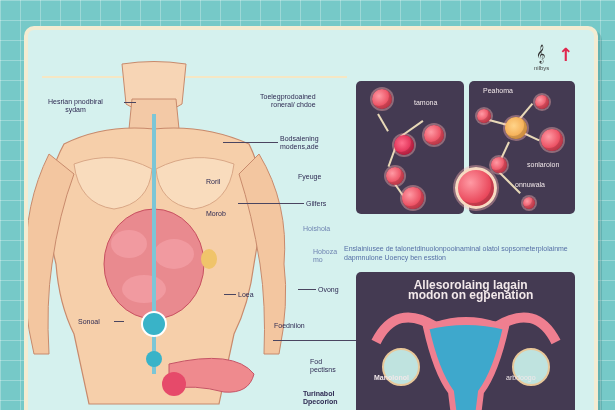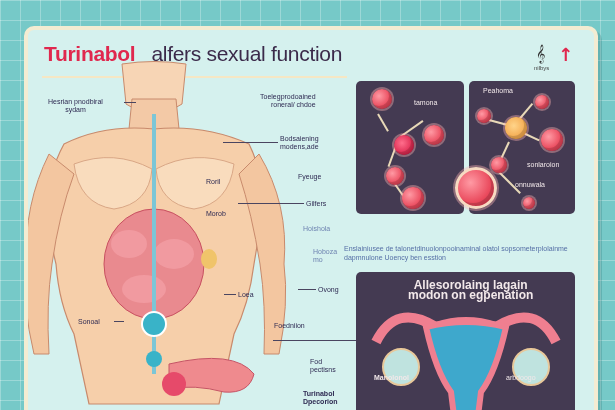--- a/index.html
+++ b/index.html
@@ -34,23 +34,20 @@
   .atom.orange { background:radial-gradient(circle at 40% 40%, #ffd48a, #f3a64a 70%); }
   .atom.pink { background:radial-gradient(circle at 40% 40%, #ff6e8c, #d9224a 70%); }
   .bond { position:absolute; height:2px; background:#e8d9b8; transform-origin:0 50%; }
   .panel-lbl { position:absolute; font-size:7px; color:#f2e8ea; white-space:nowrap; }
   .caption { position:absolute; left:340px; top:240px; font-size:7px; color:#556fa6; line-height:9px; width:240px; }
 </style>
 </head>
 <body>
 
 <div class="card">
-  <div class="title">
-    <span class="t1">Turinabol</span><span class="t2">alfers sexual function</span>
-  </div>
   <div class="title-rule"></div>
   <div class="clef">𝄞</div>
   <div class="clef-sub">nilbys</div>
   <div class="arrow-up">↑</div>
 
   <svg style="position:absolute;left:0;top:0" width="330" height="400" viewBox="0 0 330 400">
     <g transform="translate(-24,-26)">
 
       <path d="M118 60 Q150 55 182 60 L178 100 Q150 118 122 100 Z" fill="#f7d5b5" stroke="#c88a6c" stroke-width="1"></path>
       <path d="M128 95 L172 95 L176 135 L124 135 Z" fill="#f3c9a6" stroke="#c88a6c" stroke-width="1"></path>

